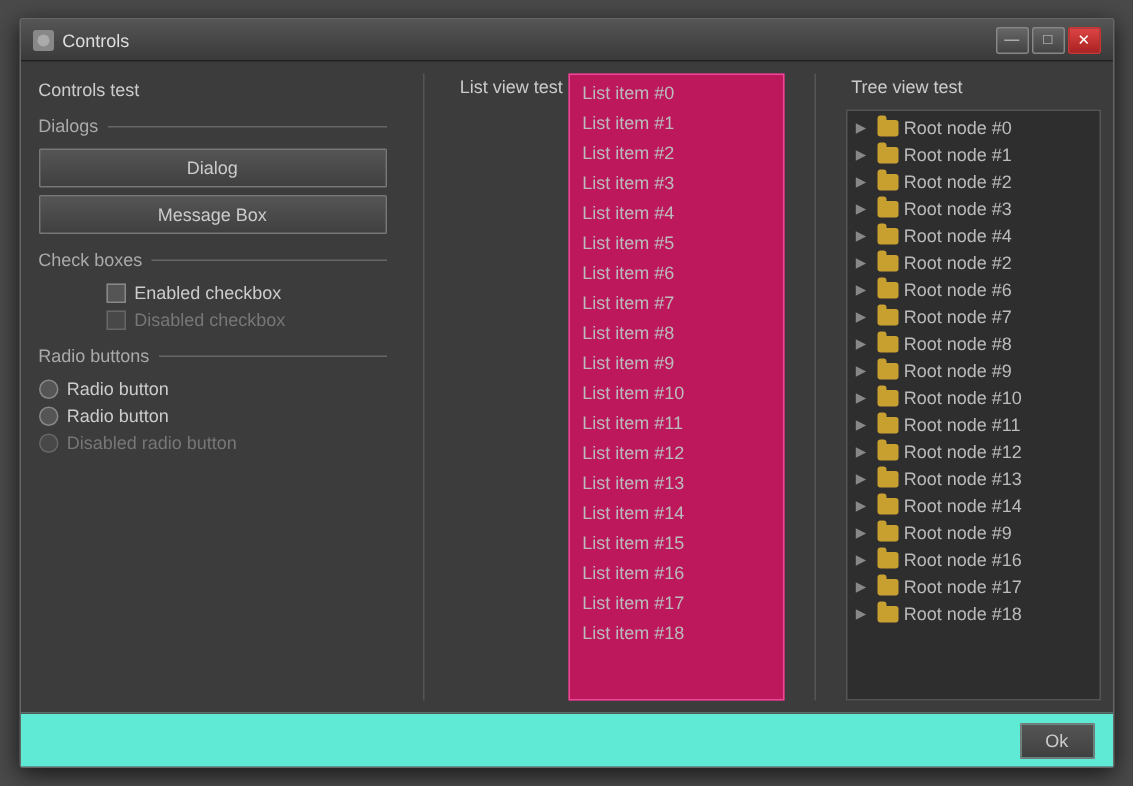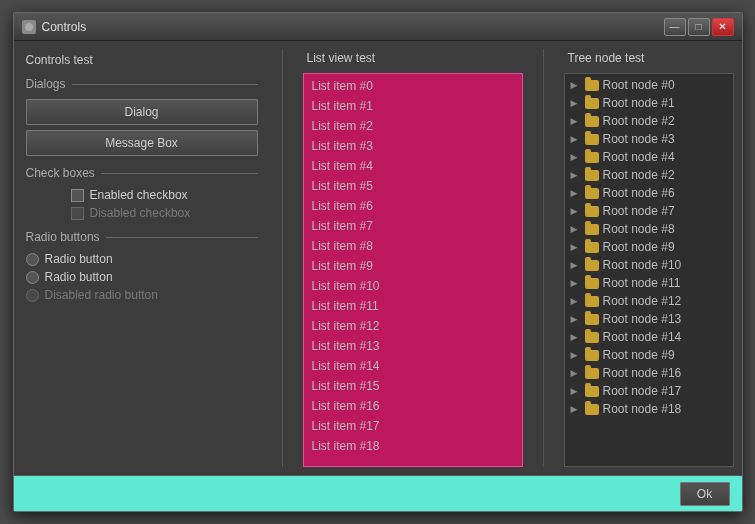--- a/index.html
+++ b/index.html
@@ -195,21 +195,20 @@
       width: 1px;
       background: #555;
       margin: 0 4px;
     }
 
     
     .middle-panel {
       width: 220px;
       flex-shrink: 0;
       display: flex;
-      flex-direction: column;
     }
 
     .middle-panel-title {
       color: #ccc;
       margin-bottom: 6px;
       font-size: 12px;
       padding: 2px 4px;
     }
 
     .list-container {
@@ -426,21 +425,21 @@
             <div class="list-item">List item #16</div>
             <div class="list-item">List item #17</div>
             <div class="list-item">List item #18</div>
           </div>
       </div>
     </div>
 
     <div class="col-divider"></div>
 
     <div class="right-panel">
-      <div class="right-panel-title">Tree node test</div>
+      <div class="right-panel-title">Tree view test</div>
       <div class="tree-container">
         <div class="tree-scroll" id="tree-scroll">
         <div class="tree-item">
               <span class="tree-arrow">▶</span>
               <div class="folder-icon"></div>
               <span>Root node #0</span>
             </div>
             <div class="tree-item">
               <span class="tree-arrow">▶</span>
               <div class="folder-icon"></div>

